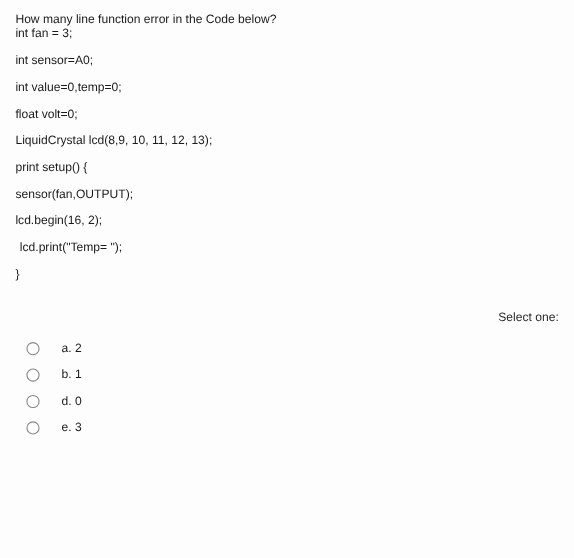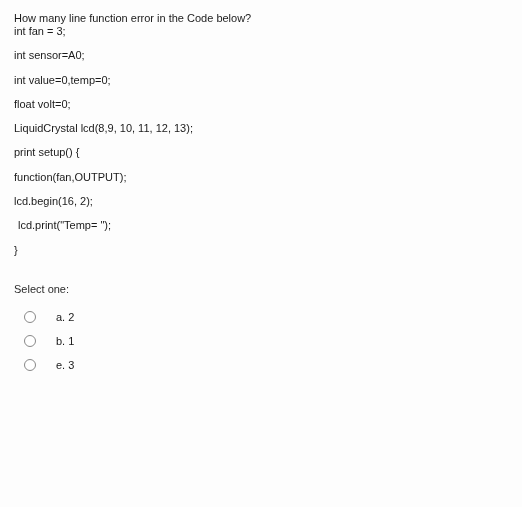--- a/index.html
+++ b/index.html
@@ -13,21 +13,21 @@
     padding: 12px 14px;
   }
   .question { color: #1a1a1a; margin-bottom: 0; font-size: 11px; }
   .code-line {
     color: #1a1a1a;
     margin-bottom: 10px;
     font-size: 11px;
     line-height: 1.3;
   }
   .code-line.indent { padding-left: 4px; }
-  .select-one { margin-top: 26px; margin-bottom: 10px; font-size: 11px; }
+  .select-one { margin-top: 26px; margin-bottom: 10px; font-size: 11px; text-align: right; }
   .options { display: flex; flex-direction: column; }
   .option-row {
     display: flex;
     padding: 6px 0 6px 10px;
     gap: 20px;
   }
   .radio {
     width: 12px;
     height: 12px;
     border: 1px solid #888;
@@ -41,33 +41,37 @@
 <body>
 
 <div class="question">How many line function error in the Code below?</div>
 
 <div class="code-line">int fan = 3;</div>
 <div class="code-line">int sensor=A0;</div>
 <div class="code-line">int value=0,temp=0;</div>
 <div class="code-line">float volt=0;</div>
 <div class="code-line">LiquidCrystal lcd(8,9, 10, 11, 12, 13);</div>
 <div class="code-line">print setup() {</div>
-<div class="code-line">function(fan,OUTPUT);</div>
+<div class="code-line">sensor(fan,OUTPUT);</div>
 <div class="code-line">lcd.begin(16, 2);</div>
 <div class="code-line indent">lcd.print("Temp= ");</div>
 <div class="code-line">}</div>
 
 <div class="select-one">Select one:</div>
 
 <div class="options">
   <div class="option-row">
     <span class="radio"></span>
     <span class="option-label">a. 2</span>
   </div>
   <div class="option-row">
     <span class="radio"></span>
     <span class="option-label">b. 1</span>
   </div>
   <div class="option-row">
     <span class="radio"></span>
+    <span class="option-label">d. 0</span>
+  </div>
+  <div class="option-row">
+    <span class="radio"></span>
     <span class="option-label">e. 3</span>
   </div>
 </div>
 
 </body></html>

